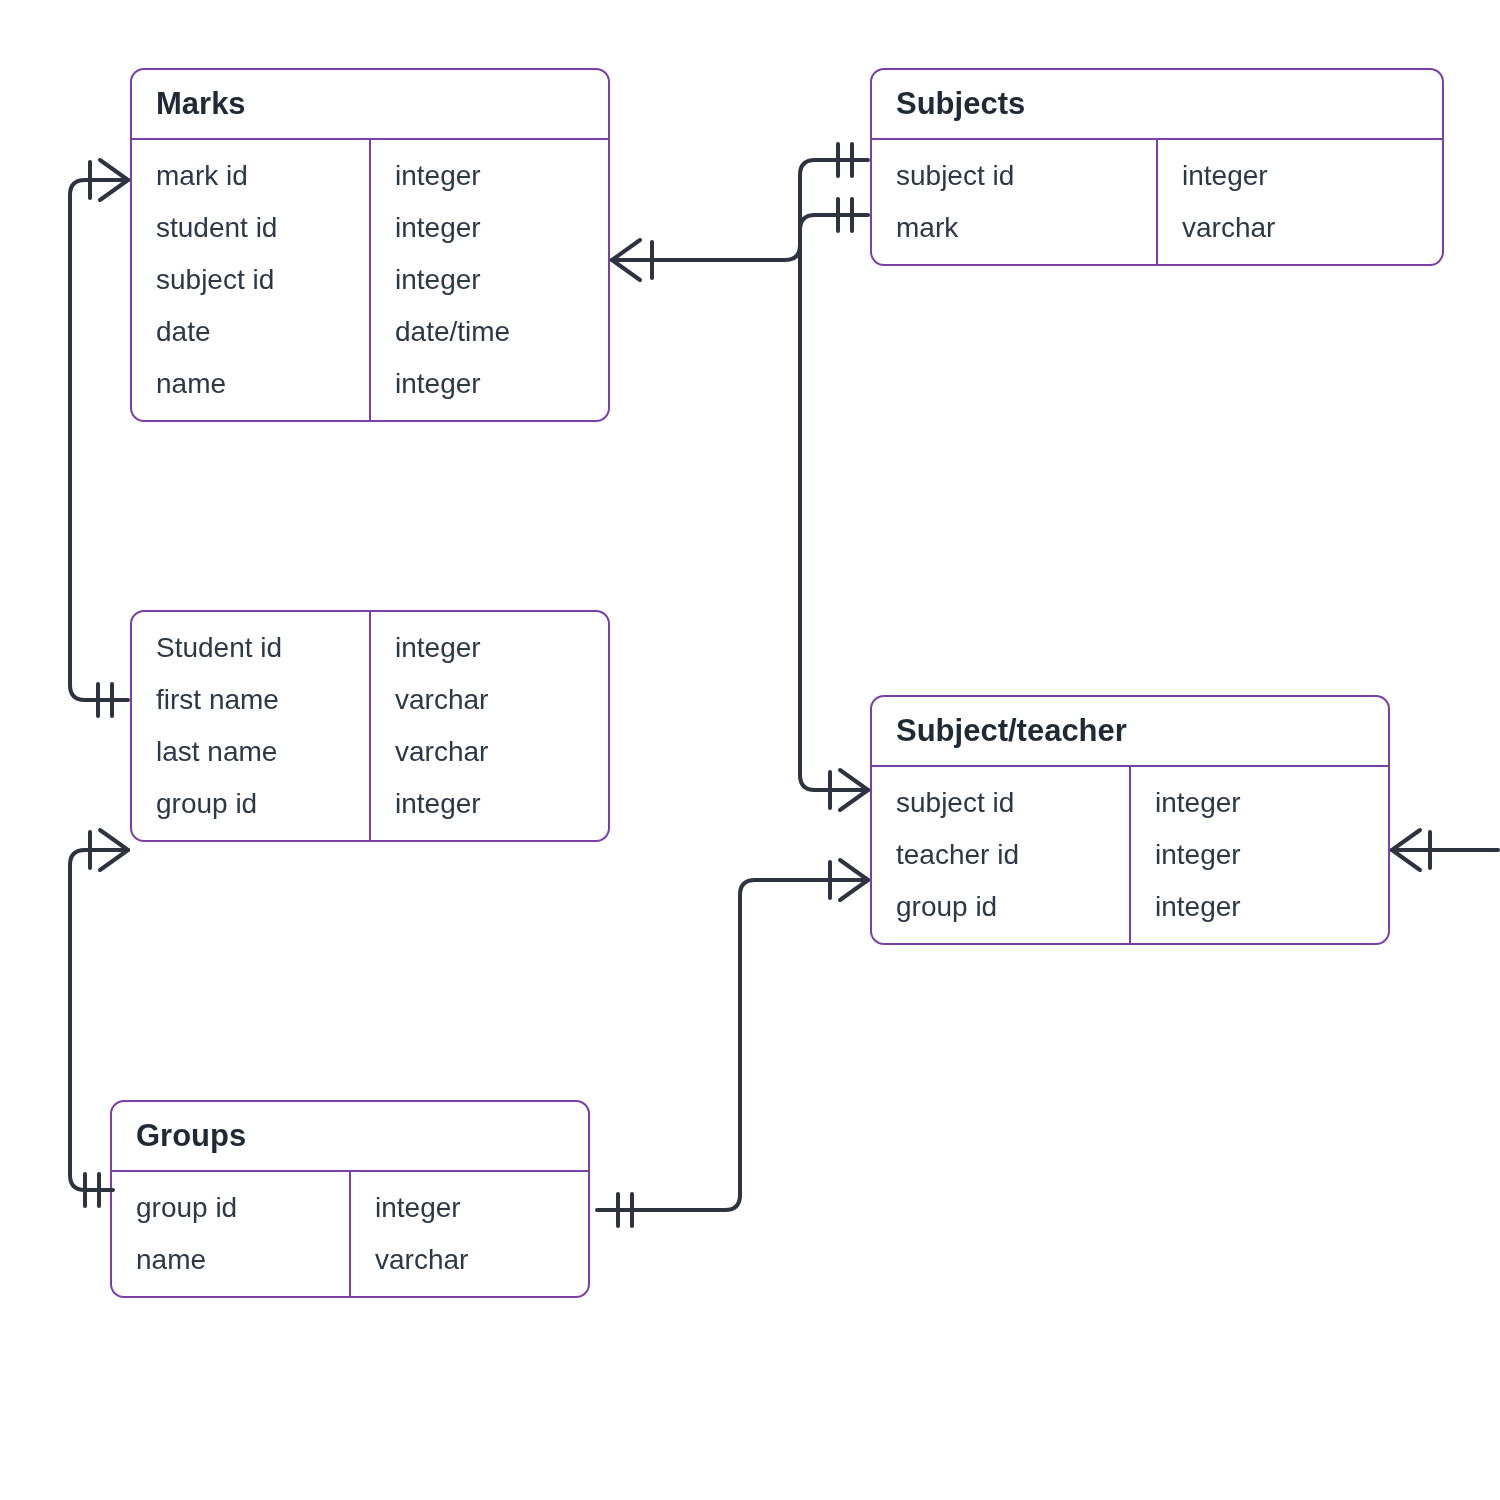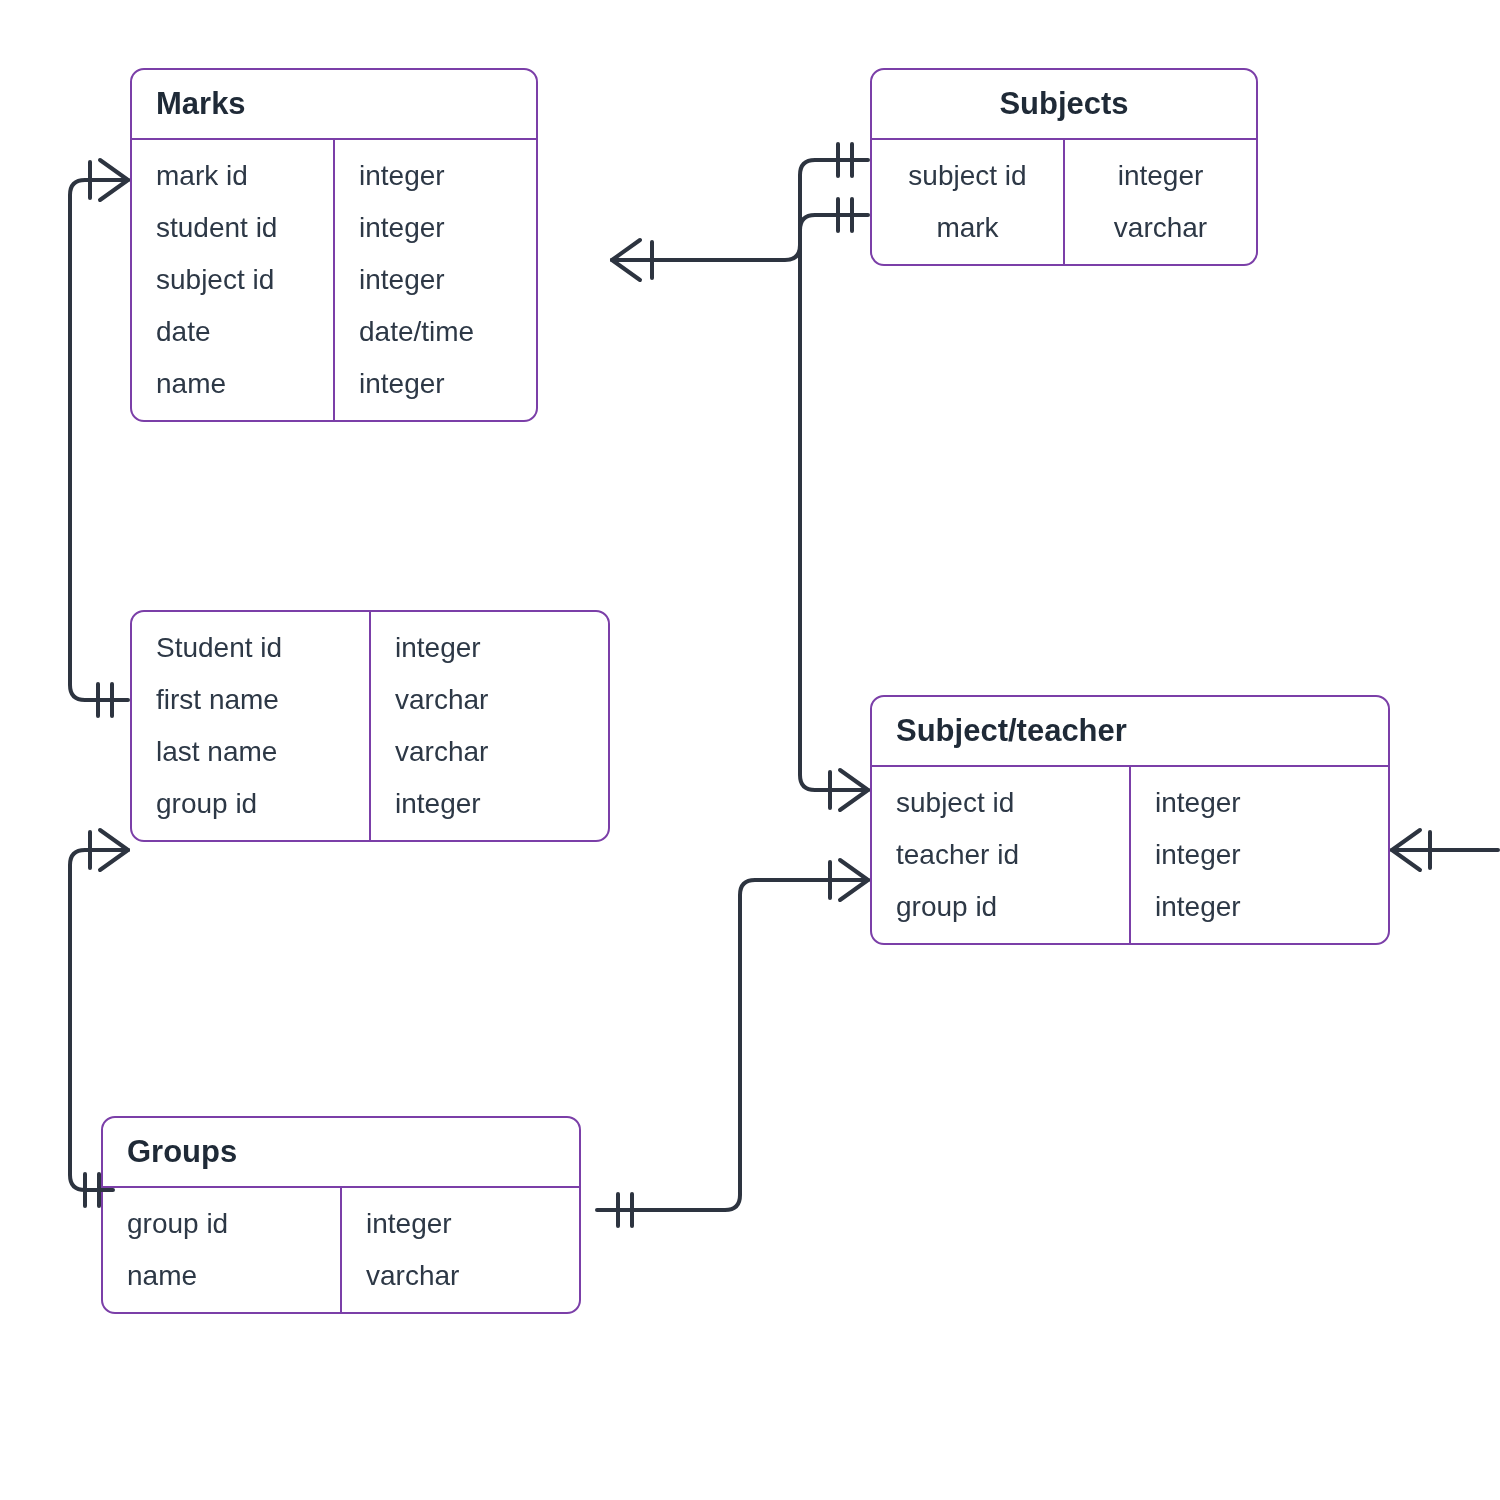--- a/index.html
+++ b/index.html
@@ -52,41 +52,41 @@
     stroke: #2d3440;
     stroke-width: 4;
     fill: none;
     stroke-linecap: round;
     stroke-linejoin: round;
   }
 </style>
 </head>
 <body>
 
-<div class="entity" style="left:130px; top:68px; width:408px;">
+<div class="entity" style="left:130px; top:68px; width:480px;">
   <div class="entity-header">Marks</div>
   <div class="entity-body">
     <div class="col left">
       <div class="row">mark id</div>
       <div class="row">student id</div>
       <div class="row">subject id</div>
       <div class="row">date</div>
       <div class="row">name</div>
     </div>
     <div class="col">
       <div class="row">integer</div>
       <div class="row">integer</div>
       <div class="row">integer</div>
       <div class="row">date/time</div>
       <div class="row">integer</div>
     </div>
   </div>
 </div>
 
-<div class="entity" style="left:870px; top:68px; width:388px;text-align:center;">
+<div class="entity" style="left:870px; top:68px; width:574px;">
   <div class="entity-header">Subjects</div>
   <div class="entity-body">
     <div class="col left">
       <div class="row">subject id</div>
       <div class="row">mark</div>
     </div>
     <div class="col">
       <div class="row">integer</div>
       <div class="row">varchar</div>
     </div>
@@ -119,21 +119,21 @@
       <div class="row">group id</div>
     </div>
     <div class="col">
       <div class="row">integer</div>
       <div class="row">integer</div>
       <div class="row">integer</div>
     </div>
   </div>
 </div>
 
-<div class="entity" style="left:101px; top:1100px; width:480px;margin-top:16px;">
+<div class="entity" style="left:110px; top:1100px; width:480px;">
   <div class="entity-header">Groups</div>
   <div class="entity-body">
     <div class="col left">
       <div class="row">group id</div>
       <div class="row">name</div>
     </div>
     <div class="col">
       <div class="row">integer</div>
       <div class="row">varchar</div>
     </div>

